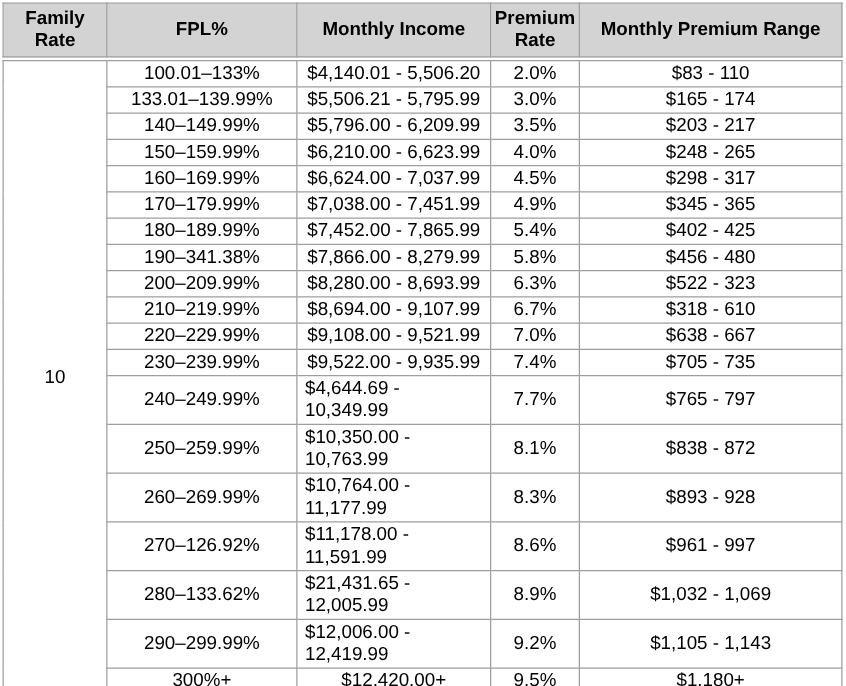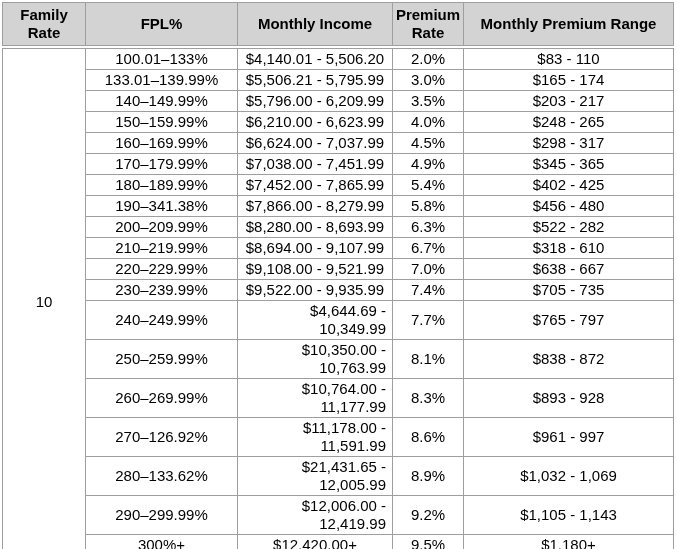--- a/index.html
+++ b/index.html
@@ -45,21 +45,21 @@
     border: none;
     height: 3px;
     padding: 0;
     line-height: 3px;
     font-size: 1px;
   }
   td.family { vertical-align: middle; }
   .income-text {
     display: inline-block;
     max-width: 142px;
-    text-align: right;
+    text-align: left;
   }
 </style>
 </head>
 <body>
 
 <div class="page">
   <table class="fpl-table">
     <colgroup>
       <col style="width:83px">
       <col style="width:152px">
@@ -126,21 +126,21 @@
         <tr>
           <td>190–341.38%</td>
           <td><span class="income-text">$7,866.00 - 8,279.99</span></td>
           <td>5.8%</td>
           <td>$456 - 480</td>
         </tr>
         <tr>
           <td>200–209.99%</td>
           <td><span class="income-text">$8,280.00 - 8,693.99</span></td>
           <td>6.3%</td>
-          <td>$522 - 282</td>
+          <td>$522 - 323</td>
         </tr>
         <tr>
           <td>210–219.99%</td>
           <td><span class="income-text">$8,694.00 - 9,107.99</span></td>
           <td>6.7%</td>
           <td>$318 - 610</td>
         </tr>
         <tr>
           <td>220–229.99%</td>
           <td><span class="income-text">$9,108.00 - 9,521.99</span></td>

